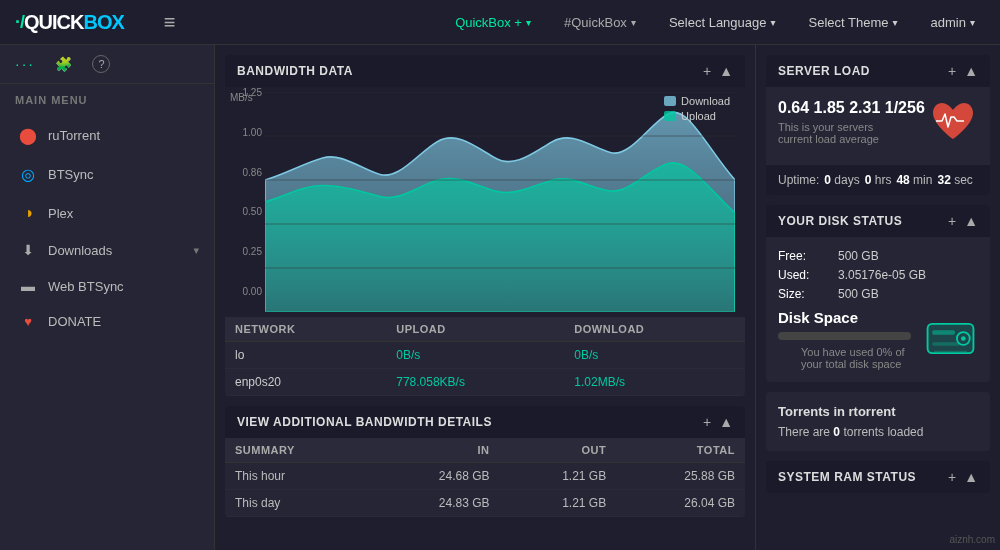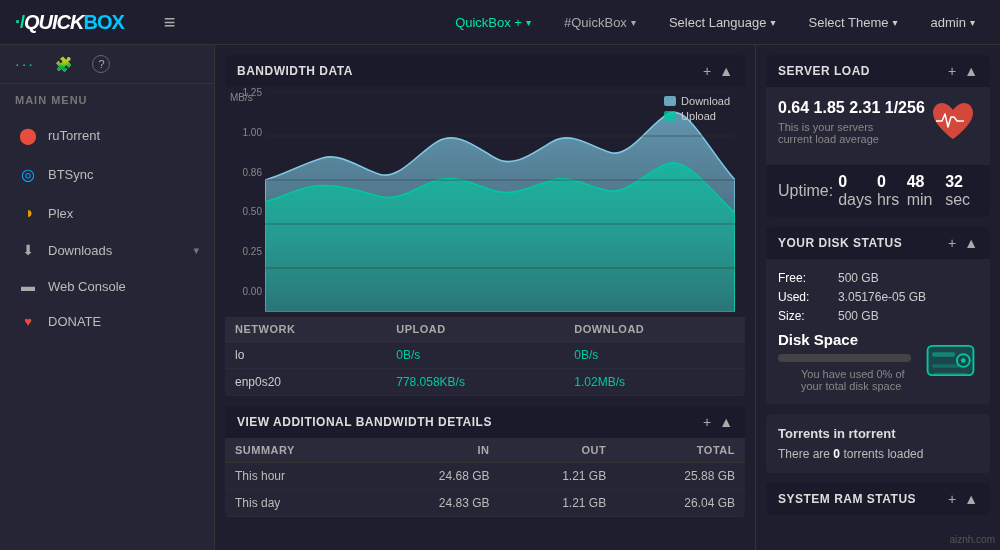--- a/index.html
+++ b/index.html
@@ -80,21 +80,21 @@
     .bandwidth-details-table td { padding: 6px 10px; border-bottom: 1px solid #2a2a3a; font-size: 12px; color: #bbb; }
     .bandwidth-details-table th:nth-child(2), .bandwidth-details-table td:nth-child(2),
     .bandwidth-details-table th:nth-child(3), .bandwidth-details-table td:nth-child(3),
     .bandwidth-details-table th:nth-child(4), .bandwidth-details-table td:nth-child(4) { text-align: right; }
 
     
     .server-load-card .card-body { display: flex; align-items: flex-start; justify-content: space-between; }
     .server-load-info .load-value { font-size: 16px; font-weight: bold; color: #fff; margin-bottom: 4px; }
     .server-load-info .load-desc { font-size: 11px; color: #888; max-width: 130px; }
     .heart-icon { font-size: 36px; color: #e74c3c; }
-    .uptime-row { padding: 8px 12px; background: #1a1a2a; font-size: 16px; color: #bbb; display: flex; align-items: center; gap: 5px; }
+    .uptime-row { padding: 8px 12px; background: #1a1a2a; font-size: 12px; color: #bbb; display: flex; align-items: center; gap: 5px; }
     .uptime-row strong { color: #fff; }
 
     
     .disk-info-row { display: flex; gap: 10px; margin-bottom: 5px; font-size: 12px; }
     .disk-info-row .label { color: #ffffff; width: 50px; }
     .disk-info-row .value { color: #ccc; }
     .disk-space-section { display: flex; align-items: center; gap: 12px; margin-top: 8px; }
     .disk-space-info { flex: 1; }
     .disk-space-title { font-size: 15px; font-weight: bold; color: #fff; margin-bottom: 6px; }
     .disk-progress { height: 8px; background: #444; border-radius: 4px; margin-bottom: 6px; }
@@ -113,21 +113,21 @@
     .watermark { position: fixed; bottom: 5px; right: 5px; font-size: 10px; color: #555; z-index: 999; }
   </style>
 </head>
 <body>
 
 <div class="app">
 
   <div class="topbar">
     <div class="logo">
       <span style="color:#00e5a0; font-size:18px;">·/</span>
-        <span style="color:#fff;font-style:italic;">QUICK</span>
+        <span style="color:#fff;">QUICK</span>
         <span style="color:#00c8ff;">BOX</span>
     </div>
     <div class="hamburger" style="margin-left:20px; margin-right:auto; font-size:20px; color:#aaa;">≡</div>
     <div class="topbar-nav">
       <div class="nav-item quickbox-plus">
         <span>QuickBox +</span>
         <span class="caret">▾</span>
       </div>
       <div class="nav-item hashquickbox">
         <span>#QuickBox</span>
@@ -178,21 +178,21 @@
       <div class="sidebar-item has-arrow">
         <div class="item-left">
           <span class="item-icon icon-downloads">⬇</span>
           <span>Downloads</span>
         </div>
         <span class="arrow">▾</span>
       </div>
       <div class="sidebar-item web-console">
         <div class="item-left">
           <span class="item-icon icon-webconsole">▬</span>
-          <span>Web Console</span>
+          <span>Web BTSync</span>
         </div>
       </div>
       <div class="sidebar-item donate">
         <div class="item-left">
           <span class="item-icon" style="color:#e74c3c;">♥</span>
           <span>DONATE</span>
         </div>
       </div>
     </div>
 

